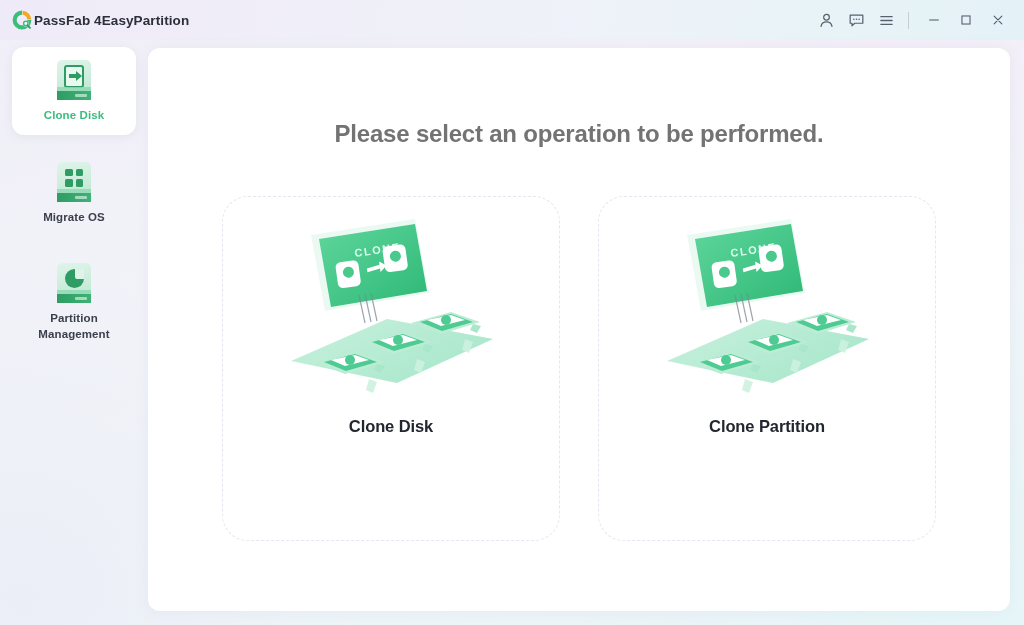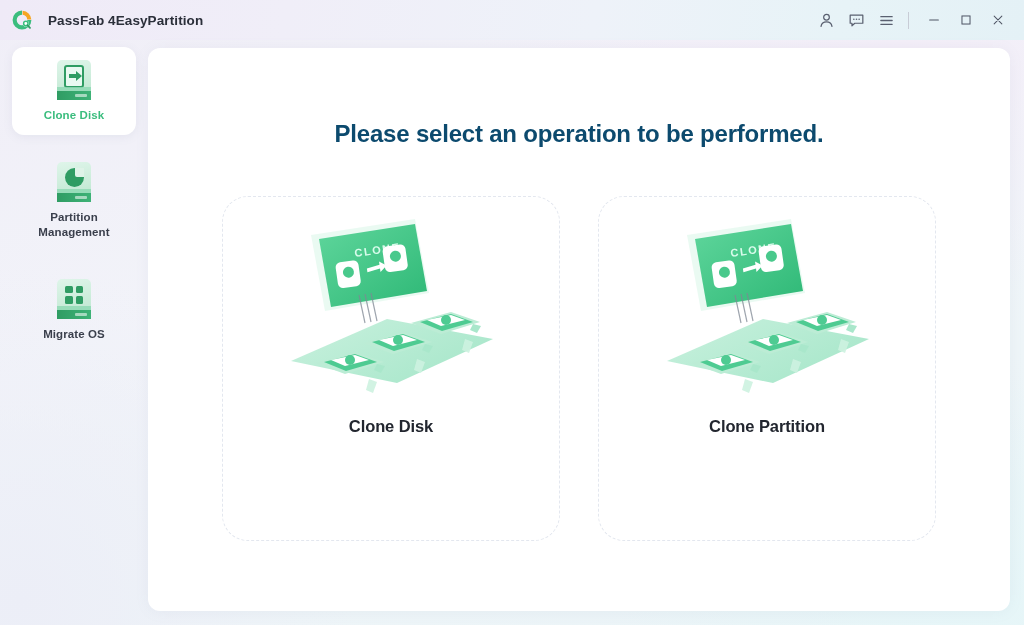--- a/index.html
+++ b/index.html
@@ -31,21 +31,21 @@
     top: 0; left: 0;
     width: 1024px;
     height: 40px;
     display: flex;
     align-items: center;
     background: linear-gradient(100deg, #efeaf7 0%, #f0eef8 28%, #eef2f9 58%, #e7f3f7 82%, #e4f1f6 100%);
   }
   .title-left {
     display: flex;
     align-items: center;
-    gap: 15px;
+    gap: 1px;
     padding-left: 11px;
   }
   .app-logo { width: 22px; height: 22px; position: relative; display:block; }
   .app-title {
     font-size: 13.5px;
     font-weight: bold;
     color: #2b2f3a;
     letter-spacing: 0.1px;
     white-space: nowrap;
   }
@@ -202,21 +202,21 @@
     background: #ffffff;
     border-radius: 12px;
     box-shadow: 0 1px 14px rgba(130,140,170,0.08);
   }
 
   .heading {
     text-align: center;
     margin-top: 72px;
     font-size: 24px;
     font-weight: bold;
-    color: #0c4a6e;
+    color: #737373;
     letter-spacing: -0.2px;
   }
 
   .cards {
     display: flex;
     justify-content: center;
     gap: 38px;
     margin-top: 48px;
   }
   .op-card {
@@ -316,45 +316,45 @@
   <div class="sidebar">
 
     <div class="side-item active">
       <div class="side-icon">
         <span class="disk"></span>
         <span class="g-clone"></span>
         <span class="disk-strip"></span>
         <span class="disk-base"></span>
       </div>
       <div class="side-label">Clone Disk</div>
-    </div>
-
-    <div class="side-item">
-      <div class="side-icon">
-        <span class="disk"></span>
-        <span class="g-pie"></span>
-        <span class="disk-strip"></span>
-        <span class="disk-base"></span>
-      </div>
-      <div class="side-label">Partition Management</div>
     </div>
 
     <div class="side-item">
       <div class="side-icon">
         <span class="disk"></span>
         <span class="g-grid">
             <i></i>
             <i></i>
             <i></i>
             <i></i>
           </span>
         <span class="disk-strip"></span>
         <span class="disk-base"></span>
       </div>
       <div class="side-label">Migrate OS</div>
+    </div>
+
+    <div class="side-item">
+      <div class="side-icon">
+        <span class="disk"></span>
+        <span class="g-pie"></span>
+        <span class="disk-strip"></span>
+        <span class="disk-base"></span>
+      </div>
+      <div class="side-label">Partition Management</div>
     </div>
 
   </div>
 
   <div class="panel">
 
     <div class="heading">Please select an operation to be performed.</div>
 
     <div class="cards">
 

